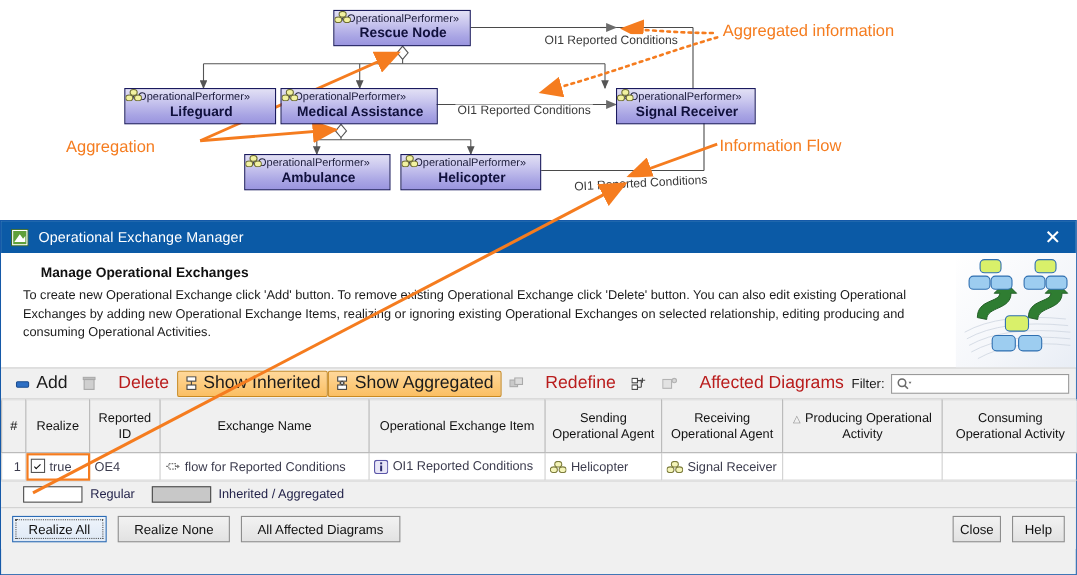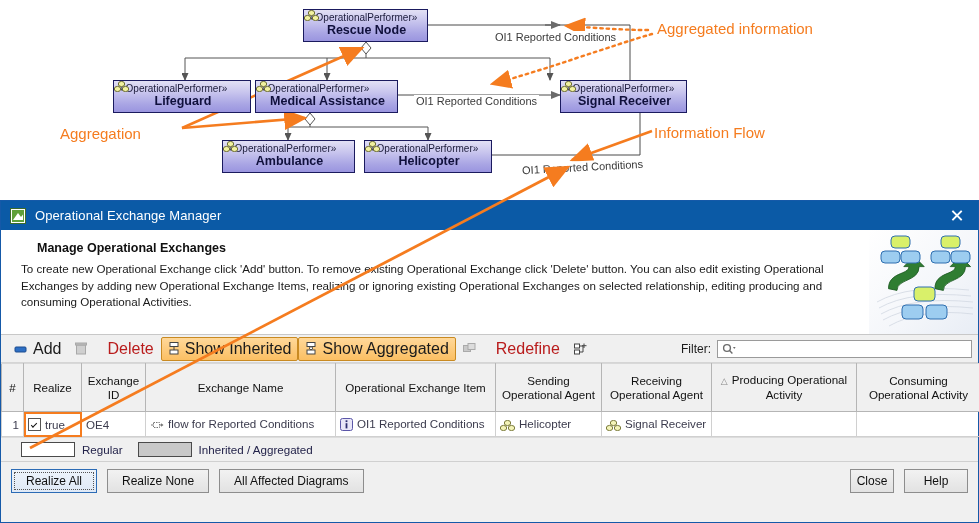--- a/index.html
+++ b/index.html
@@ -345,20 +345,27 @@
         <span>Redefine</span>
       </div>
       <div class="tbitem">
         <svg width="14" height="12" viewBox="0 0 14 12">
           <rect x="0.5" y="1" width="5" height="4" fill="#fff" stroke="#444"></rect>
           <rect x="0.5" y="7" width="5" height="4" fill="#fff" stroke="#444"></rect>
           <path d="M6 3 L9 3 M6 9 L9 9 M9 3 L9 9" stroke="#444" fill="none"></path>
           <path d="M10 0.5 L10 5 M8 2.7 L12.5 2.7" stroke="#444"></path>
         </svg>
       </div>
+      <div class="tbitem dim">
+        <svg width="14" height="12" viewBox="0 0 14 12">
+          <rect x="0.5" y="2" width="8" height="8" fill="#e2e2e2" stroke="#b3b3b3"></rect>
+          <circle cx="11" cy="3" r="2" fill="#d6d6d6" stroke="#b3b3b3"></circle>
+        </svg>
+        <span>Affected Diagrams</span>
+      </div>
       <div class="tbspacer"></div>
       <div class="filterlbl">Filter:</div>
       <div id="filterbox">
         <svg width="14" height="12" viewBox="0 0 14 12">
           <circle cx="5" cy="5" r="3.4" fill="none" stroke="#6b6b6b" stroke-width="1.4"></circle>
           <path d="M7.5 7.6 L10.4 10.4" stroke="#6b6b6b" stroke-width="1.4"></path>
           <path d="M11 4 L13.6 4 L12.3 6 z" fill="#6b6b6b"></path>
         </svg>
       </div>
     </div>
@@ -373,21 +380,21 @@
             <col style="width:160px">
             <col style="width:106px">
           <col style="width:110px">
             <col style="width:145px">
             <col style="width:124px">
         </colgroup>
         <thead>
           <tr>
             <th>#</th>
             <th>Realize</th>
-            <th>Exchange ID</th>
+            <th>Reported ID</th>
             <th>Exchange Name</th>
             <th>Operational Exchange Item</th>
             <th>Sending Operational Agent</th>
             <th>Receiving Operational Agent</th>
             <th>
               <span style="font-size:9px;color:#888;margin-right:4px;">△</span><span>Producing Operational Activity</span>
             </th>
             <th>Consuming Operational Activity</th>
           </tr>
         </thead>
@@ -439,21 +446,21 @@
       <span class="swatch sw-inh" style="margin-left:8px;"></span>
       <span>Inherited / Aggregated</span>
     </div>
 
     <div id="footer">
       <div class="btn focus">Realize All</div>
       <div class="btn">Realize None</div>
       <div class="btn">All Affected Diagrams</div>
       <div class="spacer"></div>
       <div class="btn" style="width:44px;">Close</div>
-      <div class="btn" style="width:64px;">Help</div>
+      <div class="btn" style="width:48px;">Help</div>
     </div>
   </div>
 
   <svg id="overlay">
     <defs>
       <marker id="arrowor2" markerWidth="9" markerHeight="8" refX="8" refY="4" orient="auto">
         <path d="M0,0 L9,4 L0,8 z" fill="#F57C1F"></path>
       </marker>
     </defs>
     <path d="M30,448 L568,167" stroke="#F57C1F" stroke-width="2.8" fill="none" marker-end="url(#arrowor2)"></path>

